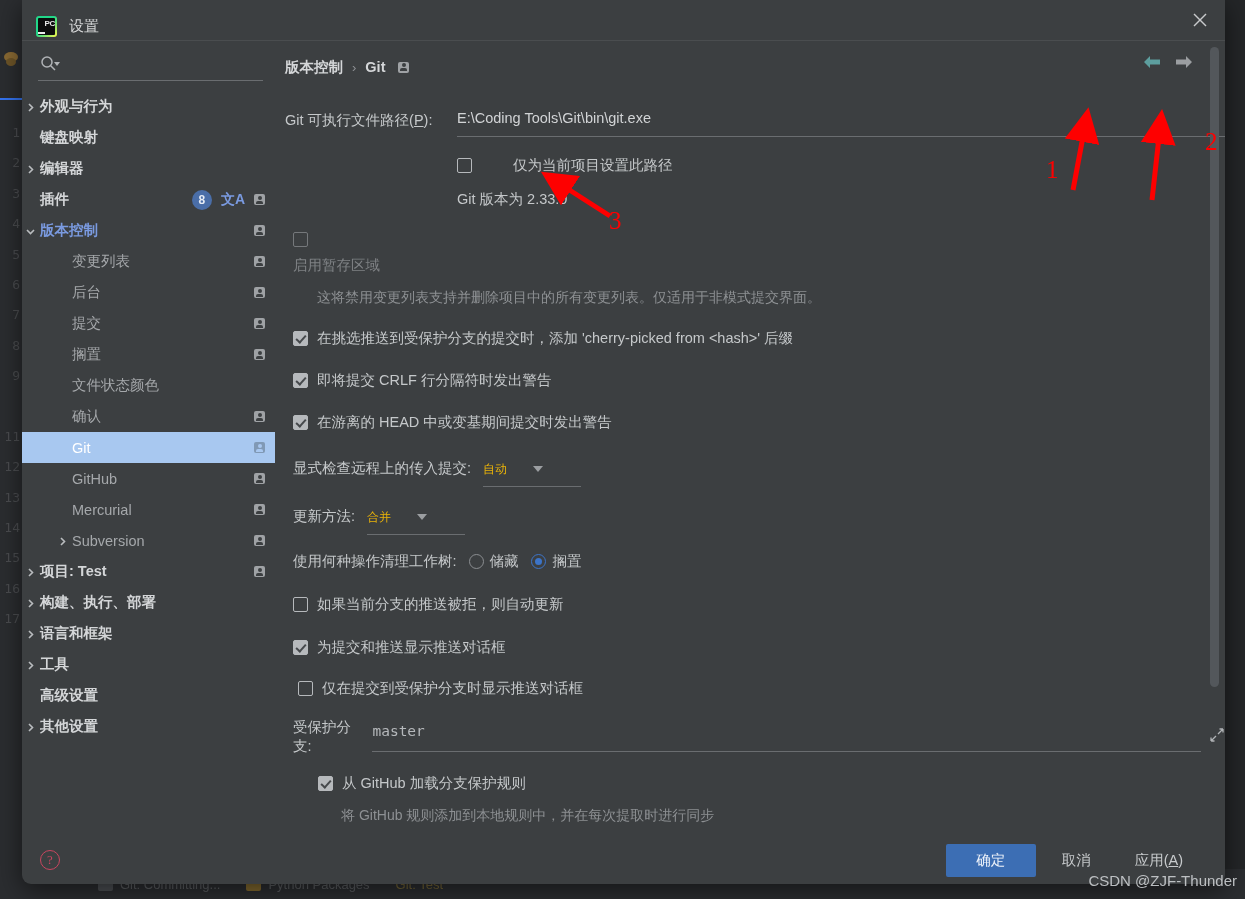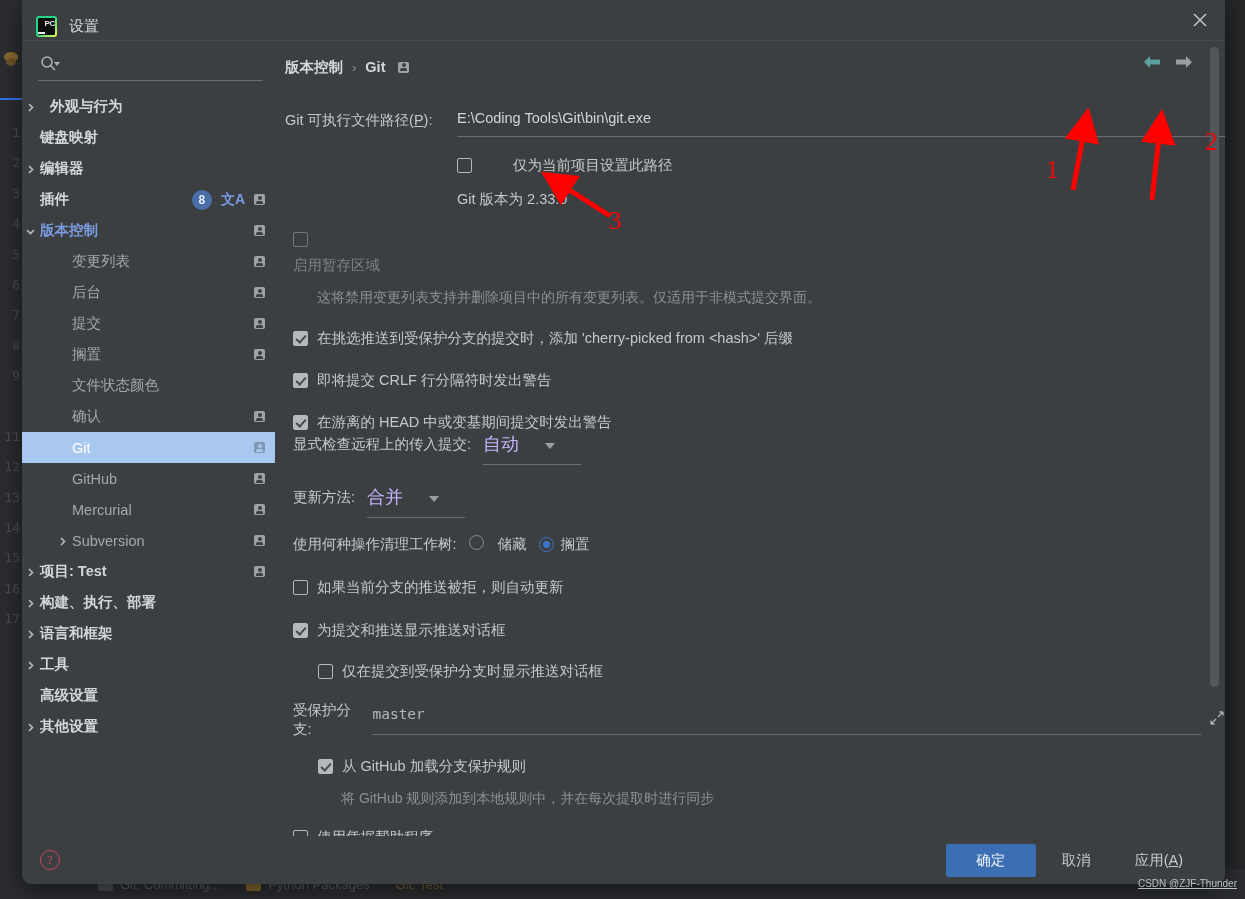--- a/index.html
+++ b/index.html
@@ -201,21 +201,21 @@
     position: relative;
   }
   .radio.off { border: 1.6px solid #8b8e91; }
   .radio.on { border: 1.8px solid #3c74c8; }
   .radio.on::after {
     content: ""; position: absolute; left: 3px; top: 3px;
     width: 7px; height: 7px; border-radius: 50%; background: #3c74c8;
   }
 
   .combo { position: relative; display: inline-block; }
-  .combo .val { color: #c4b5fd; font-size: 18px; }
+  .combo .val { color: #eab308; font-size: 12px; }
   .combo .caret {
     display: inline-block; margin-left: 22px;
     border-left: 5.5px solid transparent; border-right: 5.5px solid transparent;
     border-top: 6.5px solid #9b9ea1; vertical-align: middle;
   }
   .combo .underline {
     position: absolute; left: 0; bottom: -9px; height: 1px;
     background: #6a6d70; width: 100%;
   }
 
@@ -254,21 +254,21 @@
     font-family: "Liberation Sans", sans-serif;
   }
   #cancel-btn, #apply-btn {
     height: 33px; background: transparent; color: #c7cacc;
     border: none; font-size: 14.5px; cursor: pointer;
     font-family: "Liberation Sans", sans-serif; padding: 0 18px;
   }
   #apply-btn u { text-decoration: underline; }
   #watermark {
     position: absolute; right: 8px; bottom: 10px;
-    color: #c8cbce; font-size: 10px; opacity: .92; text-decoration: underline;
+    color: #c8cbce; font-size: 15px; opacity: .92;
   }
 
   
   #annotations {
     position: absolute; inset: 0; pointer-events: none;
   }
   .anno-num {
     position: absolute; color: #fe0000; font-size: 25px;
     font-family: "Liberation Serif", serif;
   }
@@ -343,21 +343,21 @@
           <svg width="17" height="17" viewBox="0 0 17 17" fill="none" stroke="#b0b3b6" stroke-width="1.5">
             <circle cx="7" cy="7" r="5"></circle>
               <line x1="10.7" y1="10.7" x2="15" y2="15"></line>
           </svg>
           <span style="position:absolute;left:14px;top:7px;border-left:3px solid transparent;border-right:3px solid transparent;border-top:4px solid #b0b3b6;"></span>
         </span>
         <input id="search-input" value="" placeholder="" style="">
         <div id="search-underline"></div>
       </div>
       <div id="tree">
-          <div class="tnode top" style="padding-left: 28px;">
+          <div class="tnode top" style="padding-left: 18px;">
             <span class="chev" style="left: 2px;"><svg width="13" height="13" viewBox="0 0 13 13" fill="none" stroke="#b9bcbf" stroke-width="1.6">
                 <path d="M5 3 L8.5 6.5 L5 10"></path>
               </svg></span>
             <span class="tlabel">外观与行为</span>
             <span class="right-icons"></span>
           </div>
           <div class="tnode top" style="padding-left: 18px;">
             <span class="tlabel">键盘映射</span>
             <span class="right-icons"></span>
           </div>
@@ -550,61 +550,61 @@
         <div class="cbrow" style="margin-left:8px; margin-top:23px;">
           <span class="cbox on"></span>
           <span class="cb-label">即将提交 CRLF 行分隔符时发出警告</span>
         </div>
 
         <div class="cbrow" style="margin-left:8px; margin-top:23px;">
           <span class="cbox on"></span>
           <span class="cb-label">在游离的 HEAD 中或变基期间提交时发出警告</span>
         </div>
 
-        <div class="row" style="margin-left:8px; ">
+        <div class="row" style="margin-left:8px; margin-top:27px;">
           <span class="lbl">显式检查远程上的传入提交:</span>
           <span class="combo" style="margin-left:12px; width:98px;">
             <span class="val">自动</span>
             <span class="caret"></span>
             <span class="underline"></span>
           </span>
         </div>
 
         <div class="row" style="margin-left:8px; margin-top:29px;">
           <span class="lbl">更新方法:</span>
           <span class="combo" style="margin-left:12px; width:98px;">
             <span class="val">合并</span>
             <span class="caret"></span>
             <span class="underline"></span>
           </span>
         </div>
 
         <div class="row" style="margin-left:8px; margin-top:26px;">
           <span class="lbl">使用何种操作清理工作树:</span>
-          <span style="display:flex;align-items:flex-start;gap:14px;margin-left:12px;">
+          <span style="display:flex;align-items:center;gap:6px;margin-left:12px;">
             <span class="radio off"></span>
             <span class="lbl">储藏</span>
           </span>
           <span style="display:flex;align-items:center;gap:7px;margin-left:12px;">
             <span class="radio on"></span>
             <span class="lbl">搁置</span>
           </span>
         </div>
 
         <div class="cbrow" style="margin-left:8px; margin-top:24px;">
           <span class="cbox off"></span>
           <span class="cb-label">如果当前分支的推送被拒，则自动更新</span>
         </div>
 
         <div class="cbrow" style="margin-left:8px; margin-top:24px;">
           <span class="cbox on"></span>
           <span class="cb-label">为提交和推送显示推送对话框</span>
         </div>
 
-        <div class="cbrow" style="margin-left:33px; margin-top:22px;">
+        <div class="cbrow" style="margin-left:13px; margin-top:22px;">
           <span class="cbox off"></span>
           <span class="cb-label">仅在提交到受保护分支时显示推送对话框</span>
         </div>
 
         <div class="row" style="margin-left:8px; margin-top:24px; position:relative; height:30px;">
           <span class="lbl">受保护分支:</span>
           <div id="branch-field" style="position:relative;margin-left:10px;width:913px;height:30px;">
             <span style="color:#b5b8bb;font-size:14.5px;font-family:'DejaVu Sans Mono',monospace;">master</span>
             <div id="branch-underline"></div>
           </div>

